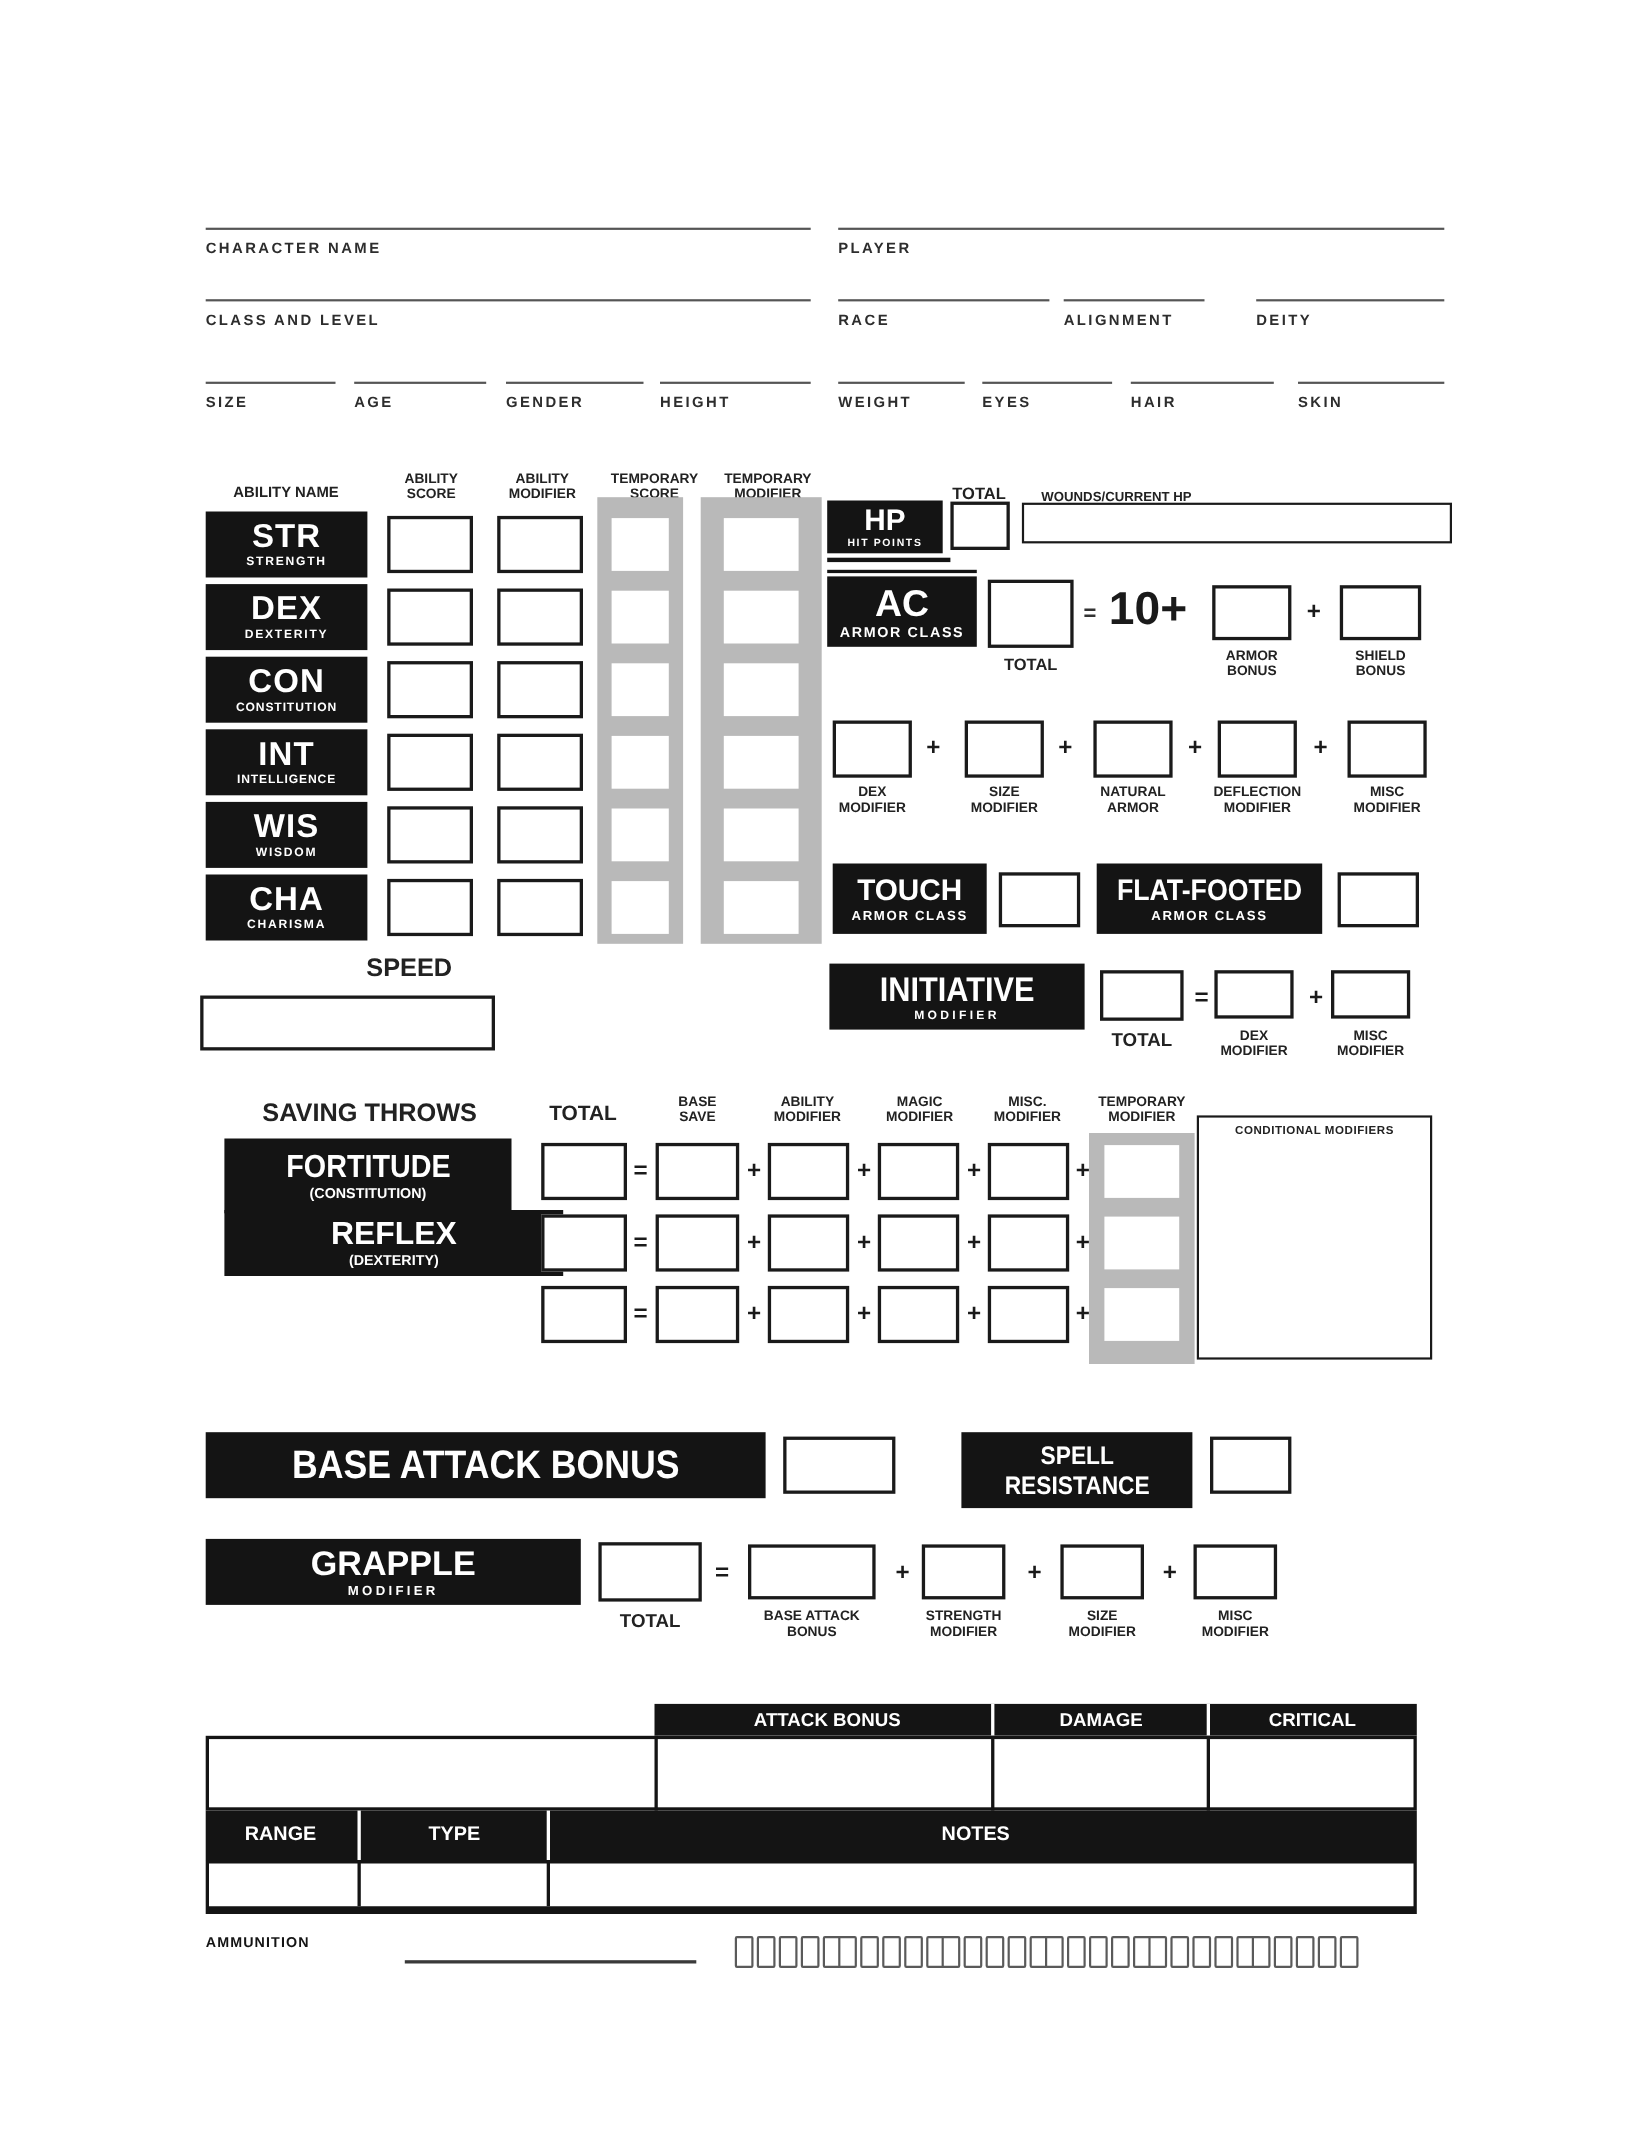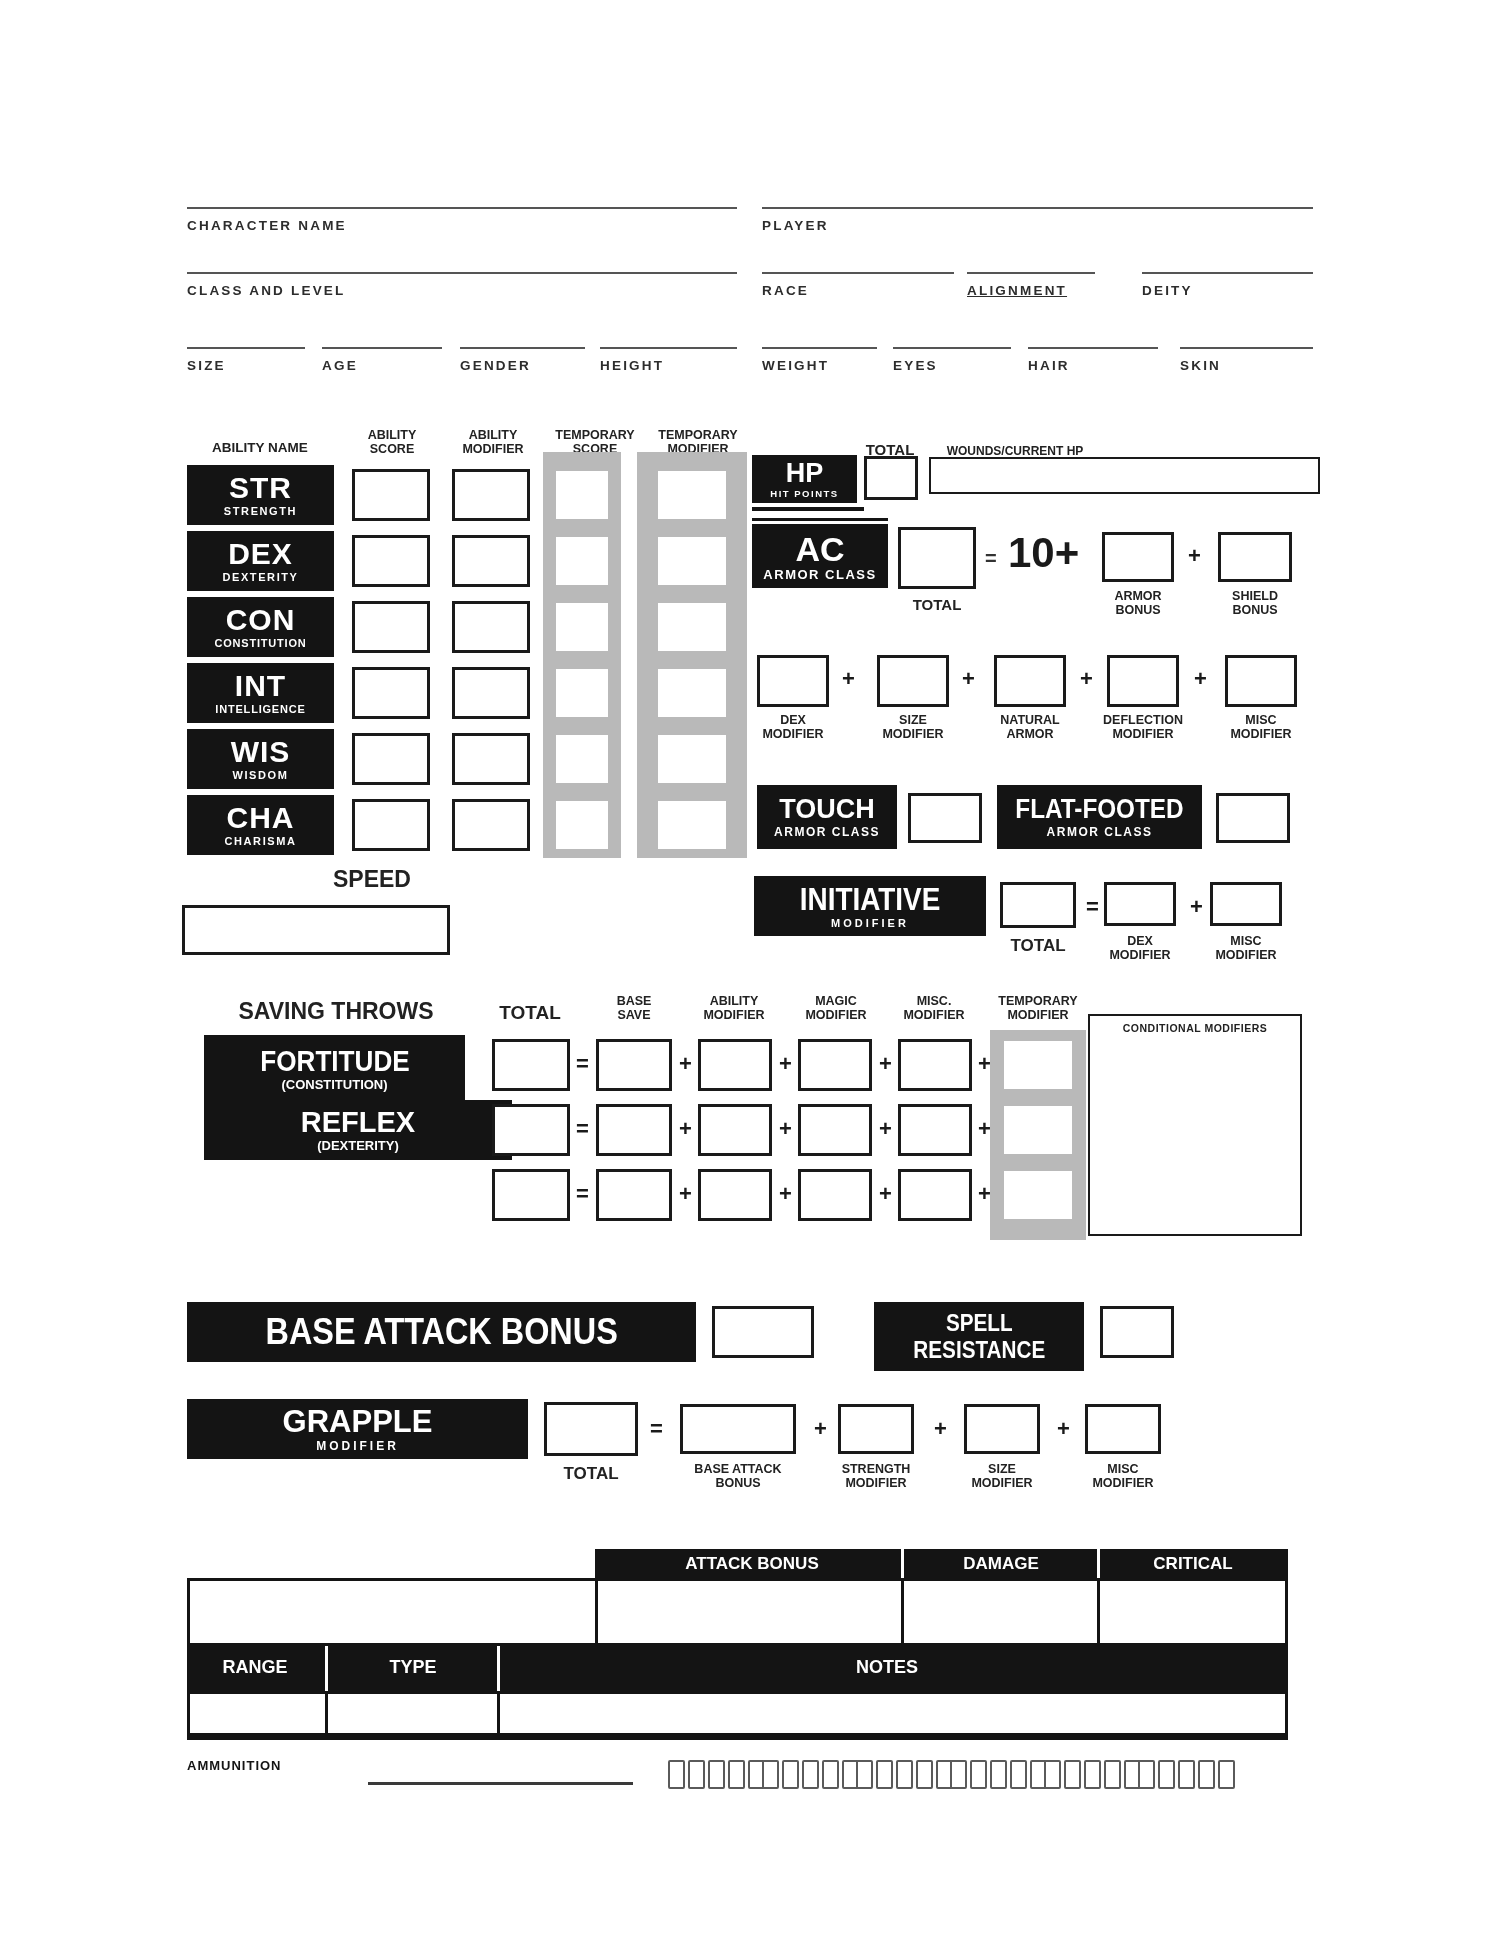--- a/index.html
+++ b/index.html
@@ -47,21 +47,21 @@
   <div class="fl" style="left:187px;top:207px;width:550px;"></div>
   <div class="flb" style="left:187px;top:218px;">CHARACTER NAME</div>
   <div class="fl" style="left:762px;top:207px;width:551px;"></div>
   <div class="flb" style="left:762px;top:218px;">PLAYER</div>
 
   <div class="fl" style="left:187px;top:272px;width:550px;"></div>
   <div class="flb" style="left:187px;top:283px;">CLASS AND LEVEL</div>
   <div class="fl" style="left:762px;top:272px;width:192px;"></div>
   <div class="flb" style="left:762px;top:283px;">RACE</div>
   <div class="fl" style="left:967px;top:272px;width:128px;"></div>
-  <div class="flb" style="left:967px;top:283px;text-decoration:underline;">ALIGNMENT</div>
+  <div class="flb" style="left:967px;top:283px;">ALIGNMENT</div>
   <div class="fl" style="left:1142px;top:272px;width:171px;"></div>
   <div class="flb" style="left:1142px;top:283px;">DEITY</div>
 
   <div class="fl" style="left:187px;top:347px;width:118px;"></div>
   <div class="flb" style="left:187px;top:358px;">SIZE</div>
   <div class="fl" style="left:322px;top:347px;width:120px;"></div>
   <div class="flb" style="left:322px;top:358px;">AGE</div>
   <div class="fl" style="left:460px;top:347px;width:125px;"></div>
   <div class="flb" style="left:460px;top:358px;">GENDER</div>
   <div class="fl" style="left:600px;top:347px;width:137px;"></div>

